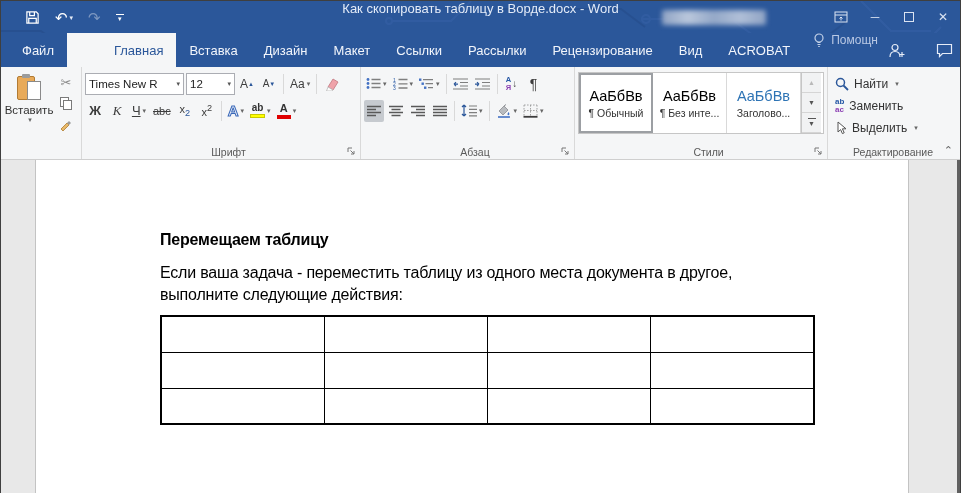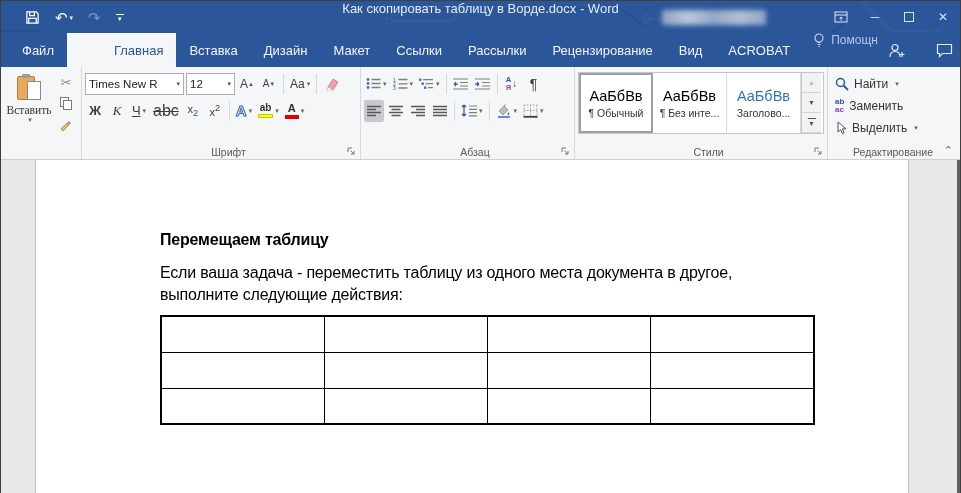--- a/index.html
+++ b/index.html
@@ -45,37 +45,37 @@
   .btn.sel { background:#c6cacf; }
   .ddarrow { font-size:7px; color:#666; margin-left:2px; }
   .vsep { width:1px; height:20px; background:#d9d9d9; margin:0 2px; }
 
   
   .paste-big { width:52px; display:flex; flex-direction:column; align-items:center; justify-content:flex-start; padding-top:4px; }
   .clipboard-ico { position:relative; width:24px; height:28px; }
   .clip-body { position:absolute; left:0; top:2px; width:18px; height:24px; background:#e8aa59; border:1px solid #b27b33; border-radius:2px; }
   .clip-top { position:absolute; left:5px; top:0; width:8px; height:4px; background:#9b9b9b; border-radius:1px; }
   .clip-page { position:absolute; right:0; top:7px; width:14px; height:19px; background:#fff; border:1px solid #8a8a8a; }
-  .paste-label { font-size:11.5px; color:#333; margin-top:2px;font-family:Liberation Serif, serif; }
+  .paste-label { font-size:11.5px; color:#333; margin-top:2px; }
   .clip-side { display:flex; flex-direction:column; justify-content:flex-start; gap:1px; padding-top:2px; }
   .small-tool { width:24px; height:20px; display:flex; align-items:center; justify-content:center; }
   .copy-ico { position:relative; width:12px; height:13px; }
   .copy-ico .p1 { position:absolute; left:0; top:0; width:9px; height:10px; border:1px solid #7a7a7a; background:#fff; }
   .copy-ico .p2 { position:absolute; left:3px; top:3px; width:9px; height:10px; border:1px solid #7a7a7a; background:#fff; }
 
   
   .combo { background:#fff; border:1px solid #abadb3; height:22px; display:flex; align-items:center; font-size:11.5px; color:#222; padding:0 3px; }
   .combo .carr { margin-left:auto; font-size:7px; color:#555; padding-left:3px; }
   .fname { width:99px; }
   .fsize { width:49px; }
   .glyph { font-size:13px; color:#3d3d3d; }
   .bold-zh { font-weight:bold; }
   .ital-k { font-style:italic; font-family:"Liberation Serif",serif; }
   .und-ch { text-decoration:underline; }
-  .strike { text-decoration:line-through; font-size:16px; }
+  .strike { text-decoration:line-through; font-size:11px; }
   .subsup { font-size:11px; }
   .grow-shrink { position:relative; font-size:12px; }
   .tri-up { position:absolute; top:-1px; right:-5px; font-size:6px; color:#2b579a; }
   .fx-a { font-size:15px; font-weight:bold; color:#eef3fb; -webkit-text-stroke:1px #3a68b8; }
   .hl-ab { display:flex; flex-direction:column; align-items:center; line-height:1; }
   .hl-ab .t { font-size:10px; font-weight:bold; color:#333; }
   .hl-bar { width:15px; height:4px; background:#ffff00; border:1px solid #c9c900; margin-top:1px; }
   .fc-a { display:flex; flex-direction:column; align-items:center; line-height:1; }
   .fc-a .t { font-size:11px; font-weight:bold; color:#333; }
   .fc-bar { width:14px; height:4px; background:#e00000; margin-top:1px; }

